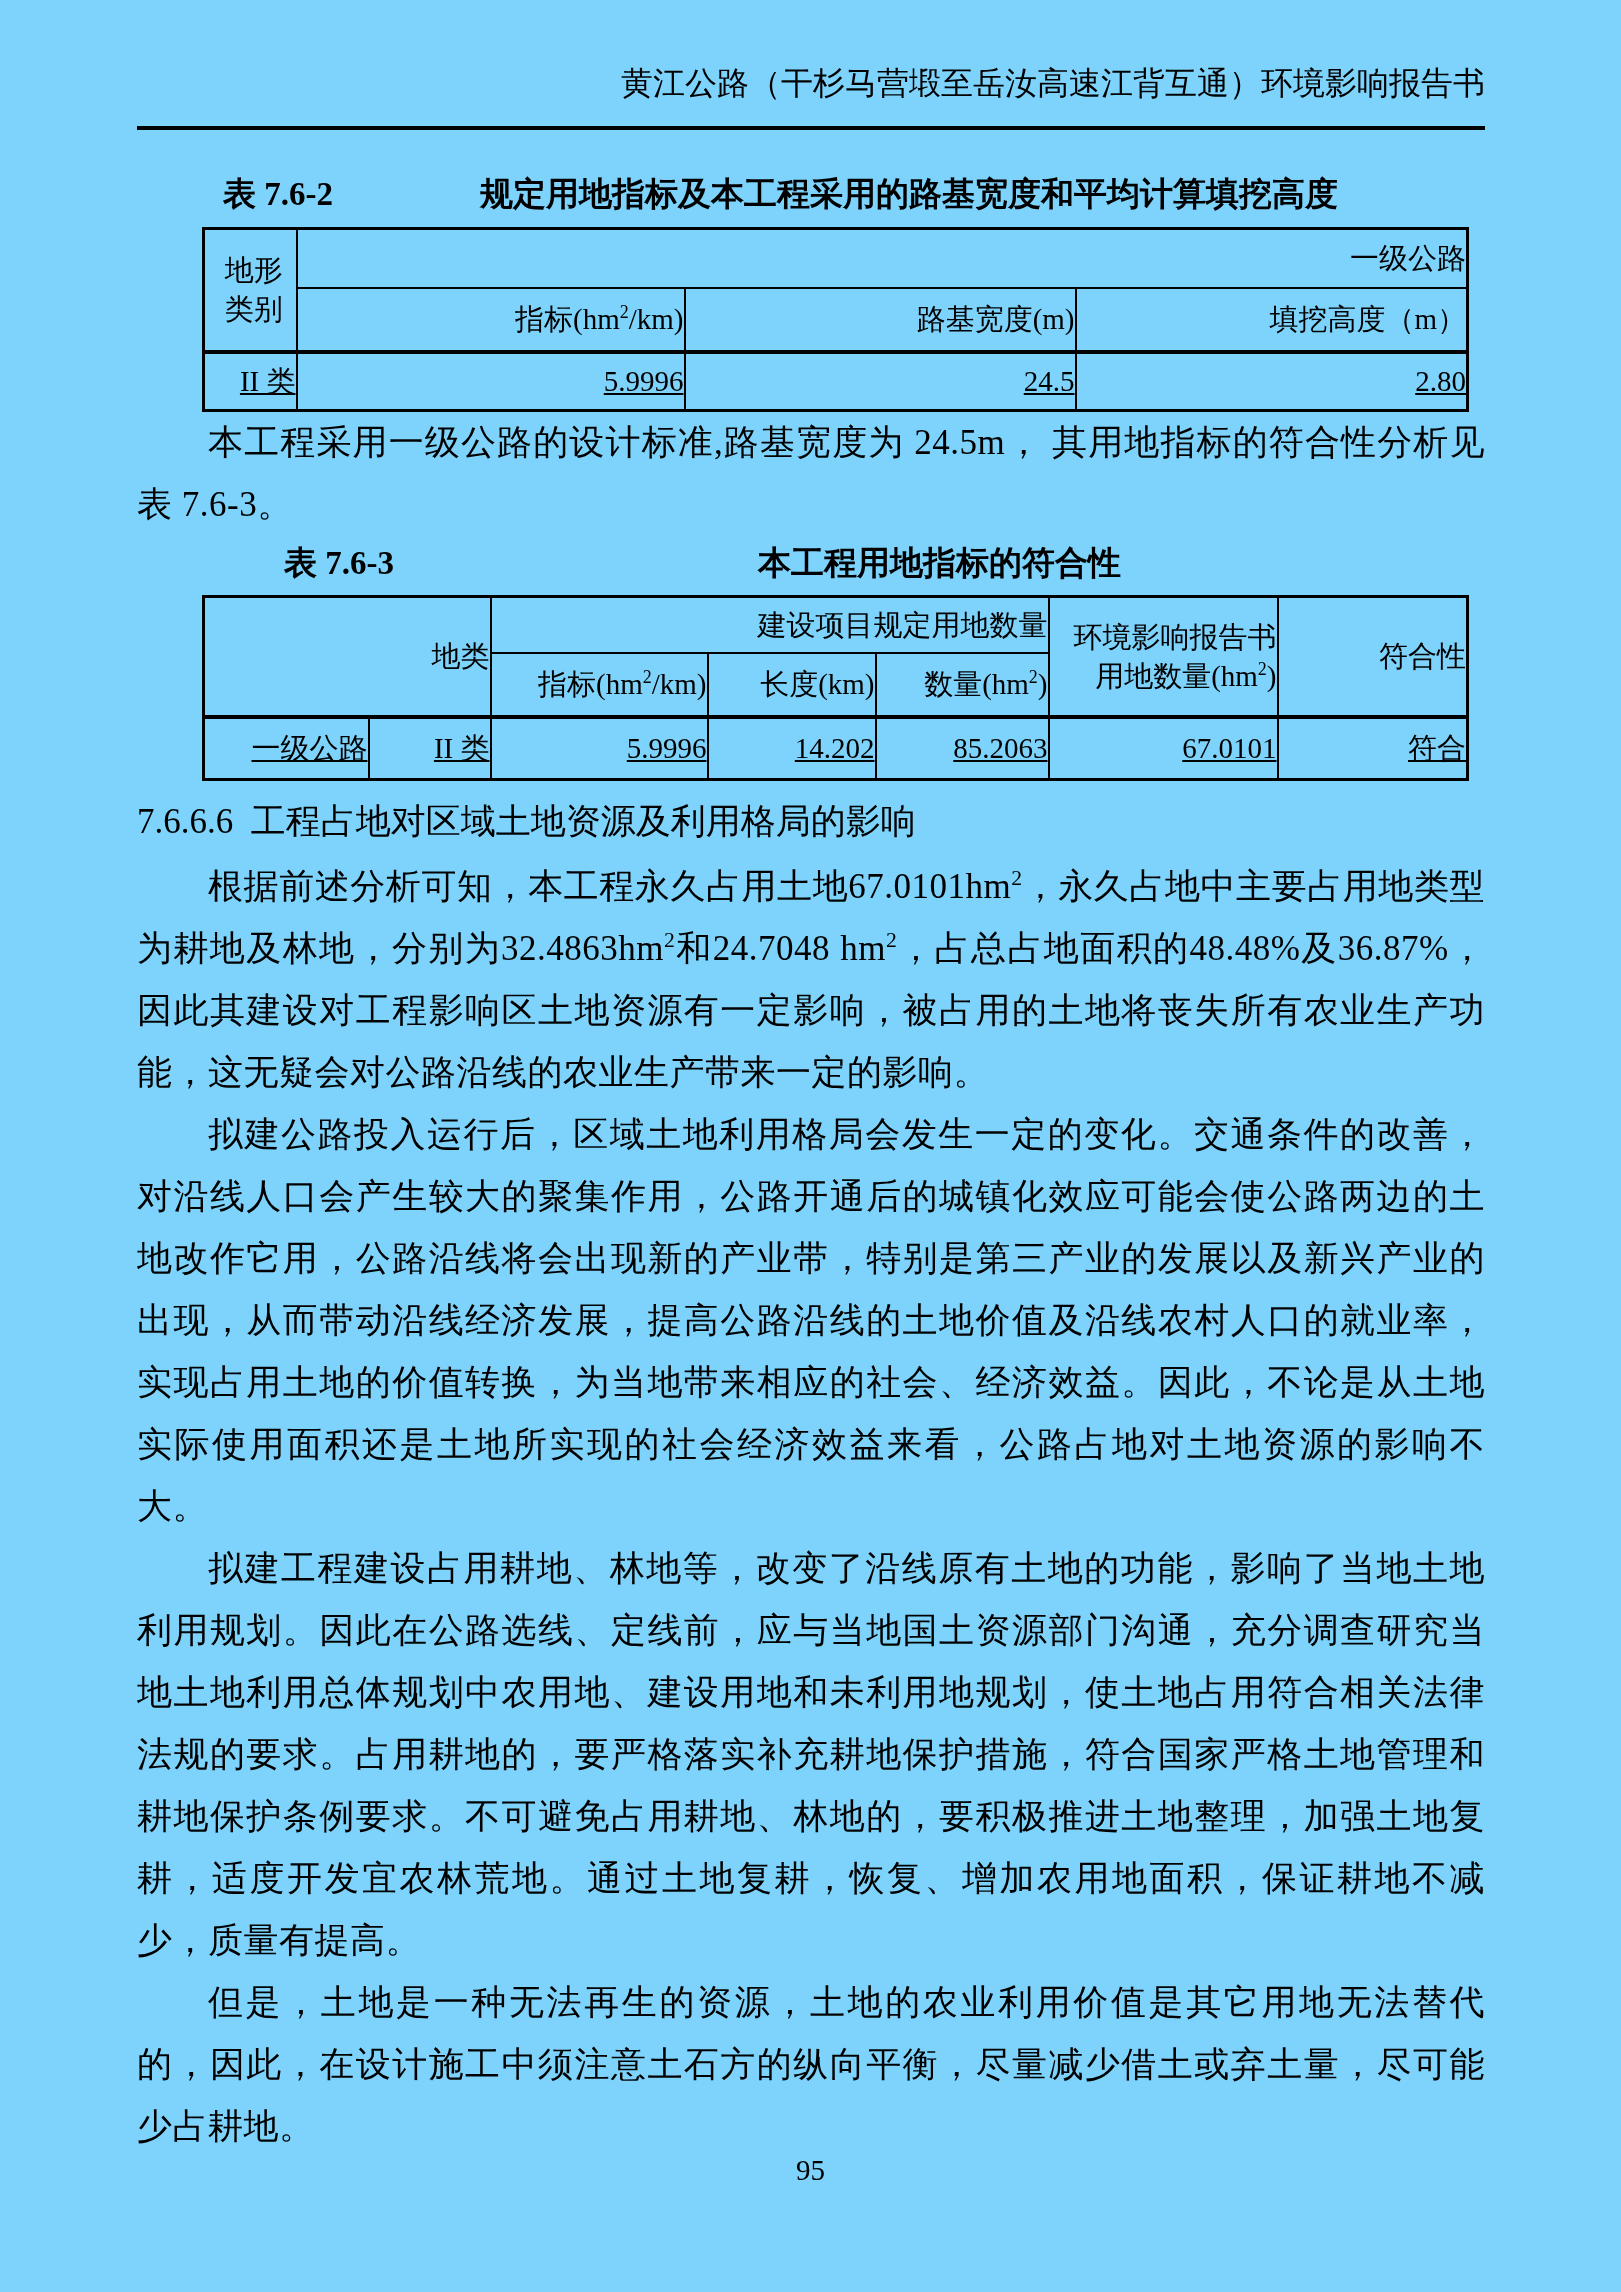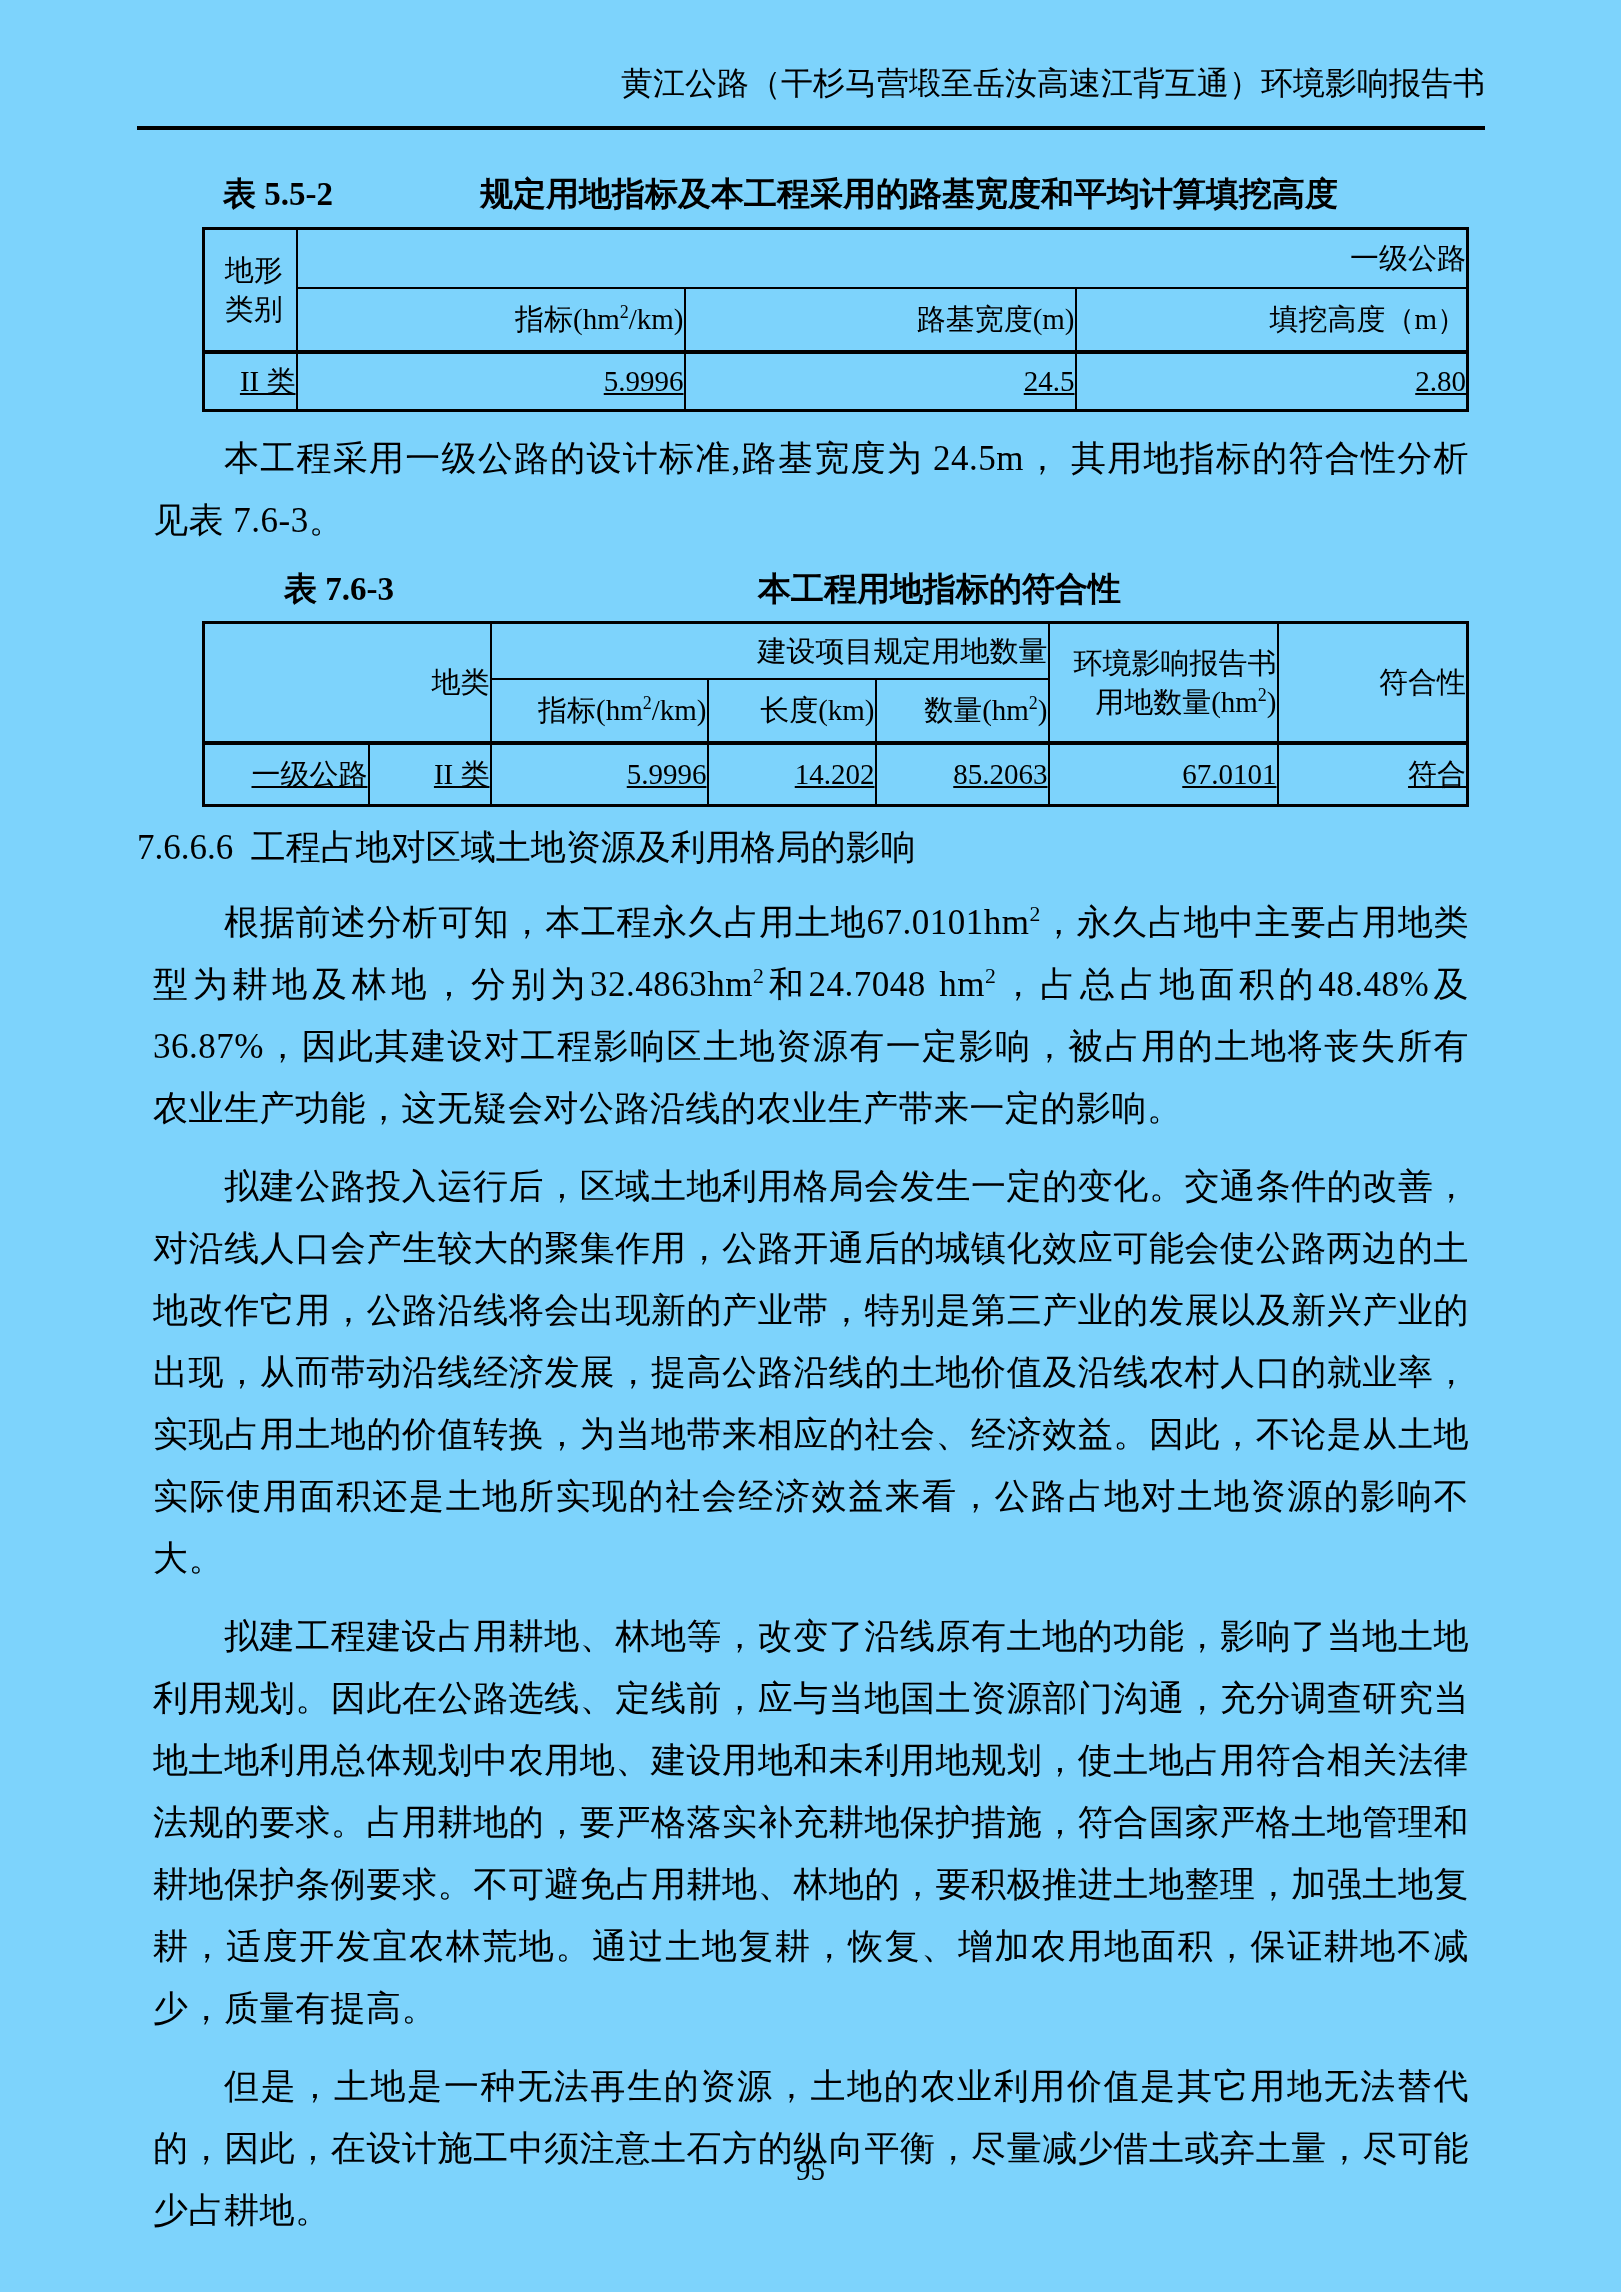--- a/index.html
+++ b/index.html
@@ -53,21 +53,21 @@
   .t62 .r2 td { height:61px; }
   .t62 .r3 td { height:55px; }
   .t62 .corner { padding:0 12.7px; }
   .t63 { margin-top:7.8px; margin-left:65px; width:1262px; }
   .t63 .r1 td { height:54px; }
   .t63 .r2 td { height:61px; }
   .t63 .r3 td { height:59px; }
   .data-row td { border-top:4.9px solid #000;text-decoration:underline; }
   sup { font-size:0.62em; line-height:0; }
   p.body {
-    margin:16px;
+    margin:0;
     font-size:35px;
     line-height:62px;
     text-align:justify;
     letter-spacing:0.5px;
   }
   p.indent { text-indent:71px; }
   .intro { margin-top:11.8px; }
   .section-heading {
     font-size:35px;
     line-height:57px;
@@ -87,21 +87,21 @@
 <body>
 
 <div class="page">
 
   <div class="doc-header">
     <span>黄江公路（干杉马营塅至岳汝高速江背互通）环境影响报告书</span>
   </div>
 
   <div class="caption cap62">
     <span class="cap-spacer s90"></span>
-    <span class="cap-label">表 5.5-2</span>
+    <span class="cap-label">表 7.6-2</span>
     <span class="cap-title">规定用地指标及本工程采用的路基宽度和平均计算填挖高度</span>
   </div>
 
   <table class="t62">
     <colgroup>
       <col style="width:93px">
         <col style="width:388px">
         <col style="width:391px">
         <col style="width:392px">
     </colgroup>

